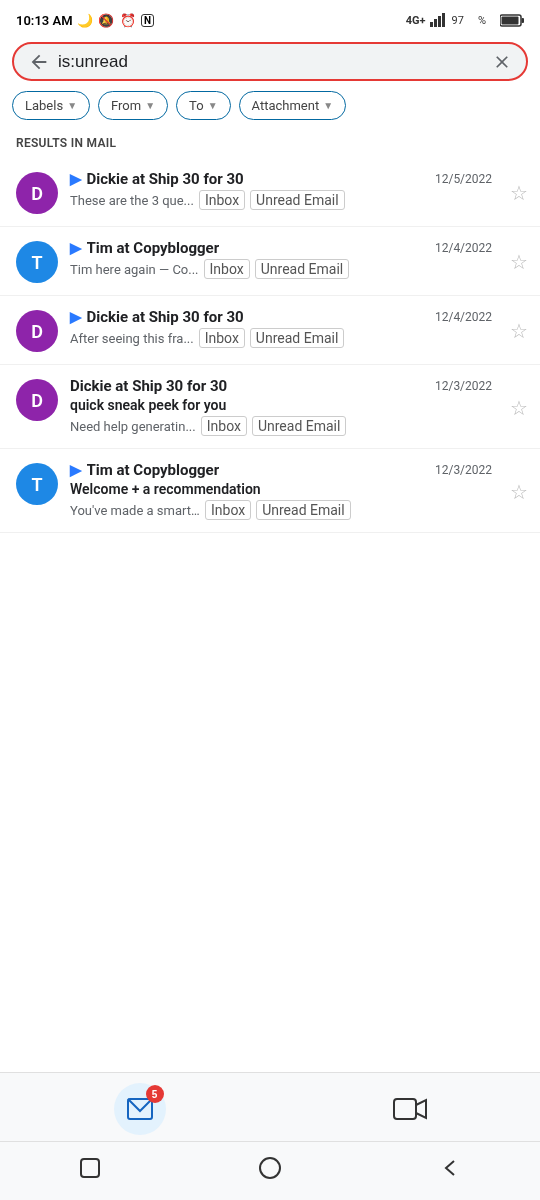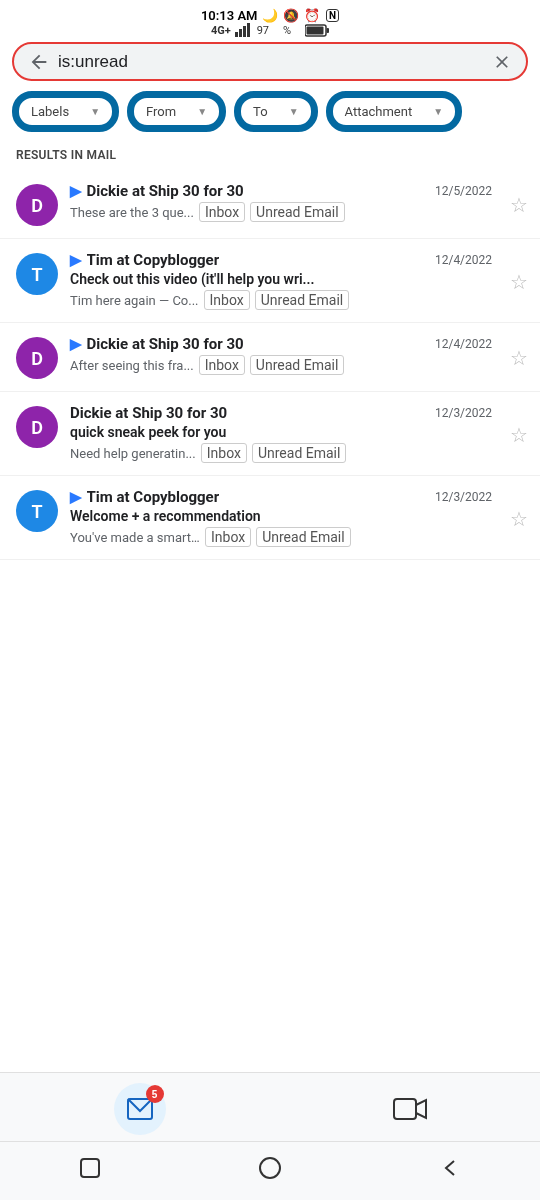--- a/index.html
+++ b/index.html
@@ -14,21 +14,20 @@
     }
 
     
     .status-bar {
       display: flex;
       justify-content: space-between;
       align-items: center;
       padding: 8px 16px 4px;
       background: #fff;
       height: 36px;
-      flex-direction: column;
     }
     .status-time {
       font-size: 13px;
       font-weight: 600;
       color: #000;
       display: flex;
       align-items: center;
       gap: 5px;
     }
     .status-icons-right {
@@ -87,22 +86,22 @@
     
     .filter-chips {
       display: flex;
       gap: 8px;
       padding: 0 12px 12px;
       overflow-x: auto;
     }
     .filter-chip {
       display: flex;
       align-items: center;
-      gap: 21px;
-      border: 7px solid #0369a1;
+      gap: 4px;
+      border: 1px solid #0369a1;
       border-radius: 20px;
       padding: 6px 12px;
       font-size: 13px;
       color: #444;
       background: #fff;
       cursor: pointer;
       white-space: nowrap;
     }
     .chip-arrow {
       font-size: 10px;
@@ -389,21 +388,20 @@
       <span>T</span>
     </div>
     <div class="email-content">
       <div class="email-header">
         <div class="email-sender">
           <span class="important-arrow">▶</span>
           <span class="email-sender-name">Tim at Copyblogger</span>
         </div>
         <span class="email-date">12/4/2022</span>
       </div>
-      <div class="email-subject">Check out this video (it'll help you wri...</div>
       <div class="email-preview-row">
         <span class="email-preview">Tim here again — Co...</span>
         <span class="tag">Inbox</span>
         <span class="tag">Unread Email</span>
       </div>
     </div>
     <button class="star-btn">☆</button>
   </li>
 
   <li class="email-item">

